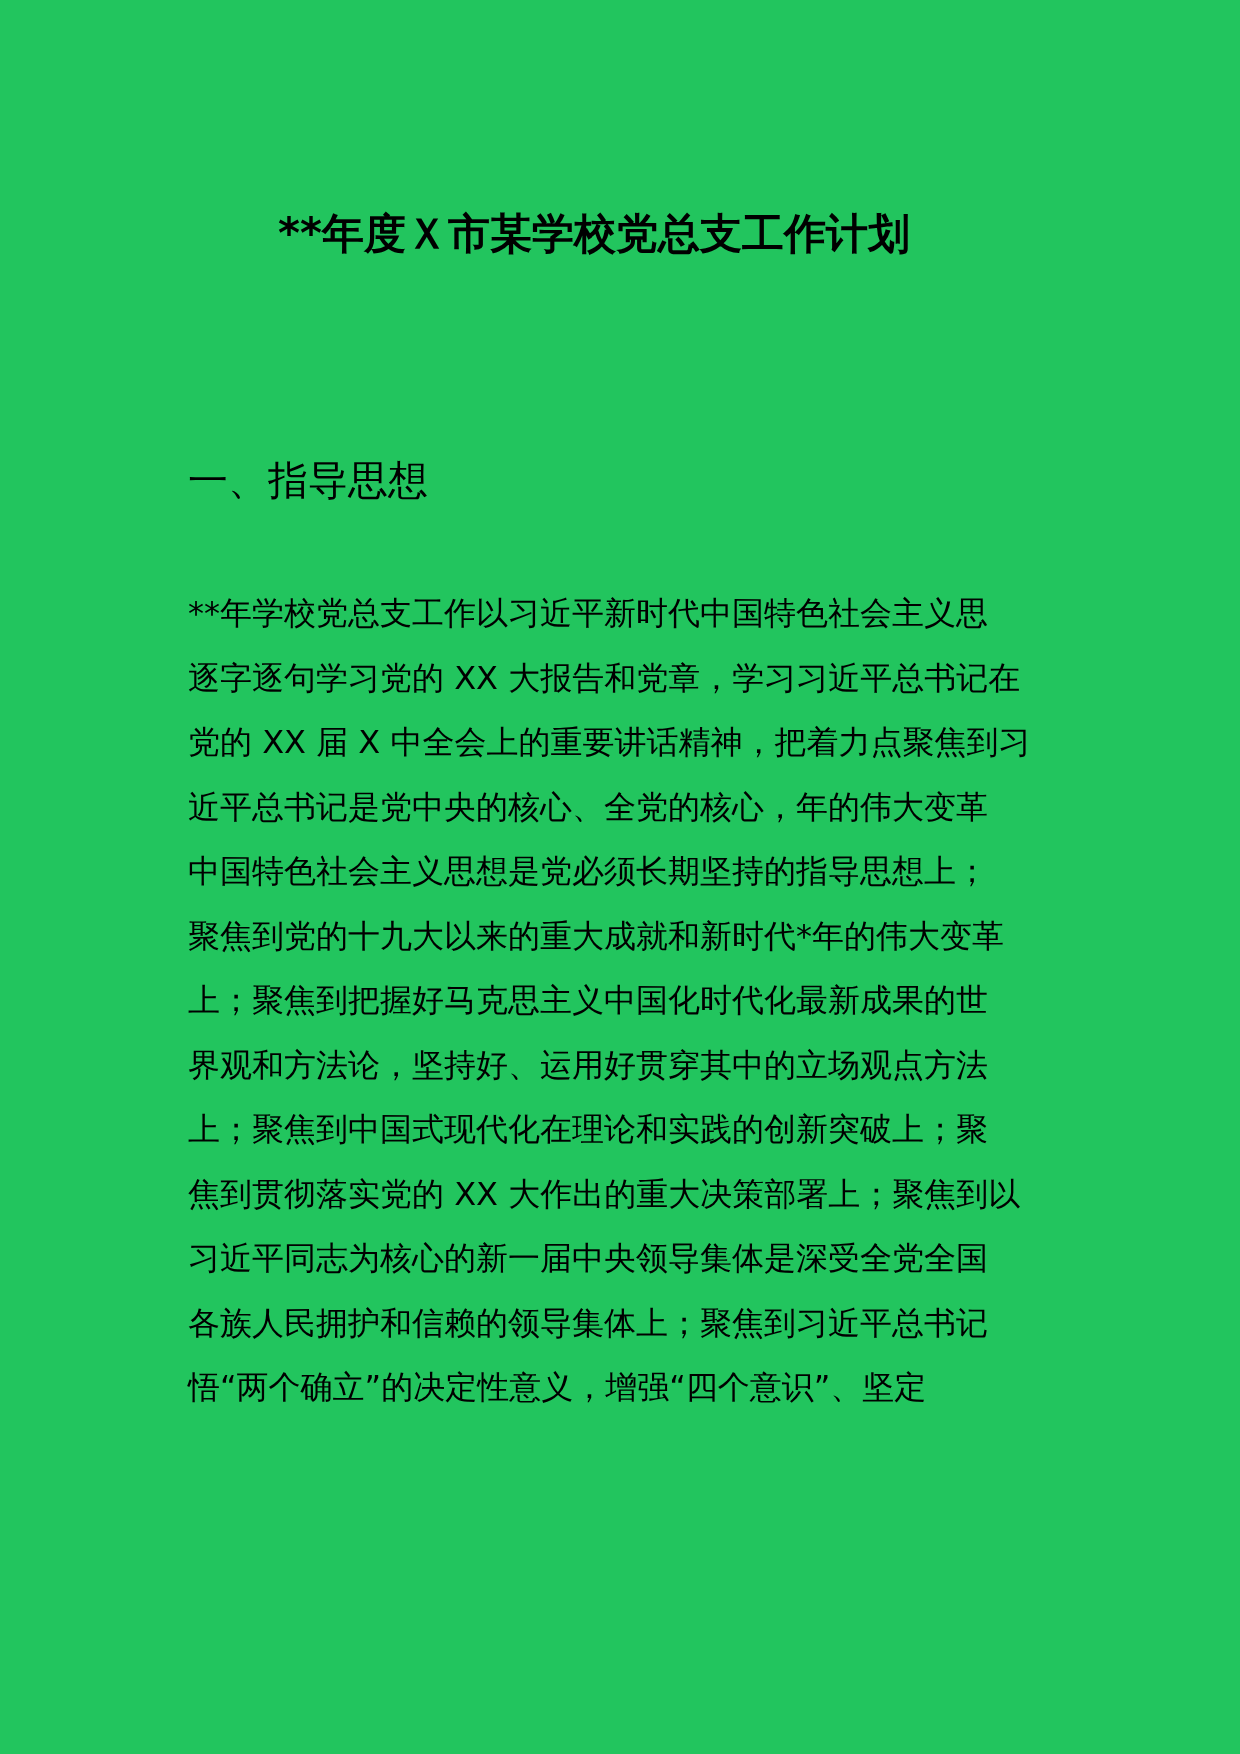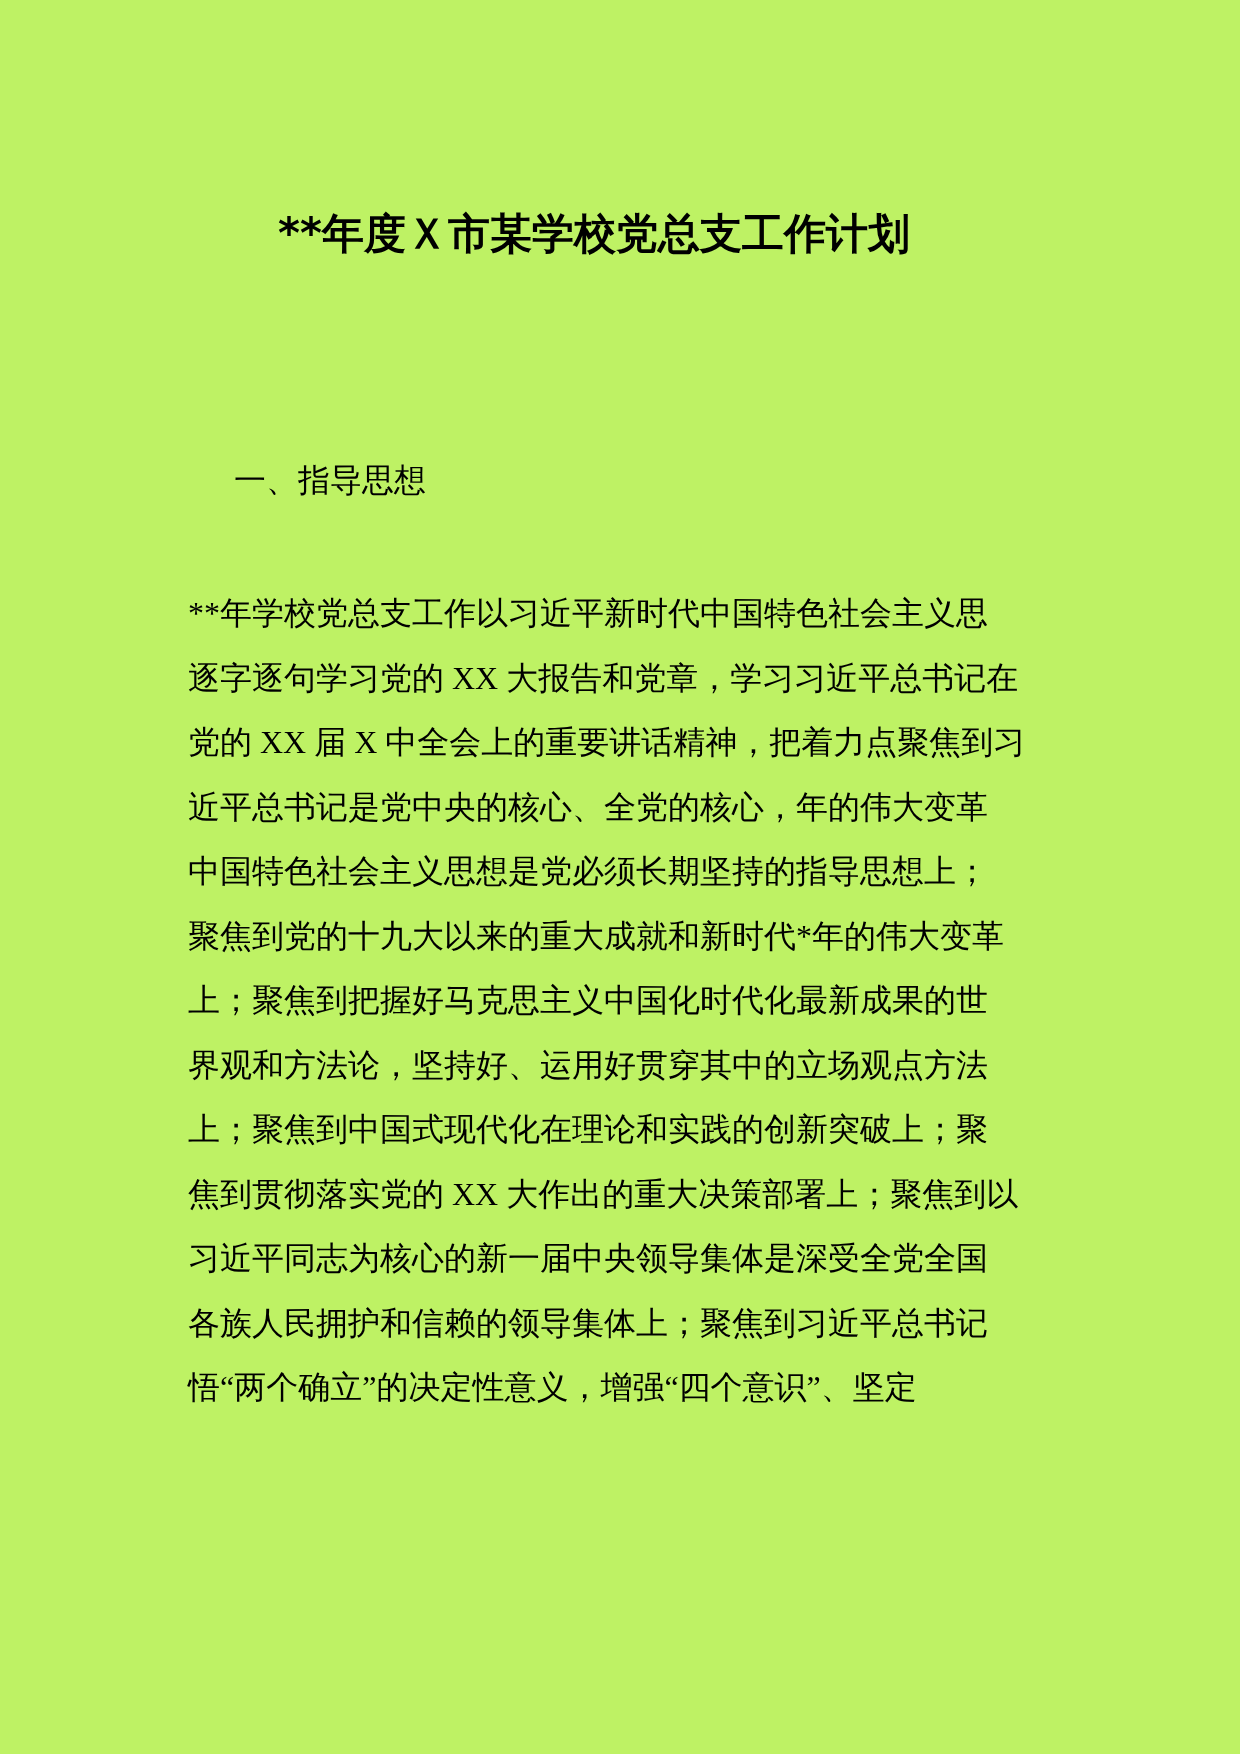--- a/index.html
+++ b/index.html
@@ -13,48 +13,46 @@
       position: relative;
       overflow: hidden;
       font-family: "DejaVu Sans", "Liberation Sans", sans-serif;
       color: #000000;
     }
     .page {
       position: absolute;
       left: 0; top: 0;
       width: 1240px;
       height: 1754px;
-      background: #bef264;
+      background: #22c55e;
     }
     .doc-title {
       position: absolute;
       left: 0;
       top: 206px;
       width: 1240px;
       text-align: center;
       font-size: 42px;
       font-weight: bold;
       line-height: 56px;
       letter-spacing: 0px;
       transform: translateX(-26px);
     }
     .section-heading {
       position: absolute;
       left: 188px;
       top: 455px;
-      font-size: 32px;
+      font-size: 40px;
       line-height: 50px;
-      margin-left: 46px;
     }
     .body-lines {
       position: absolute;
       left: 188px;
       top: 588px;
       width: 880px;
-      font-family: Liberation Serif, serif;
     }
     .body-line {
       font-size: 32px;
       height: 64.5px;
       line-height: 50px;
       white-space: nowrap;
       letter-spacing: 0px;
     }
   </style>
 </head>

